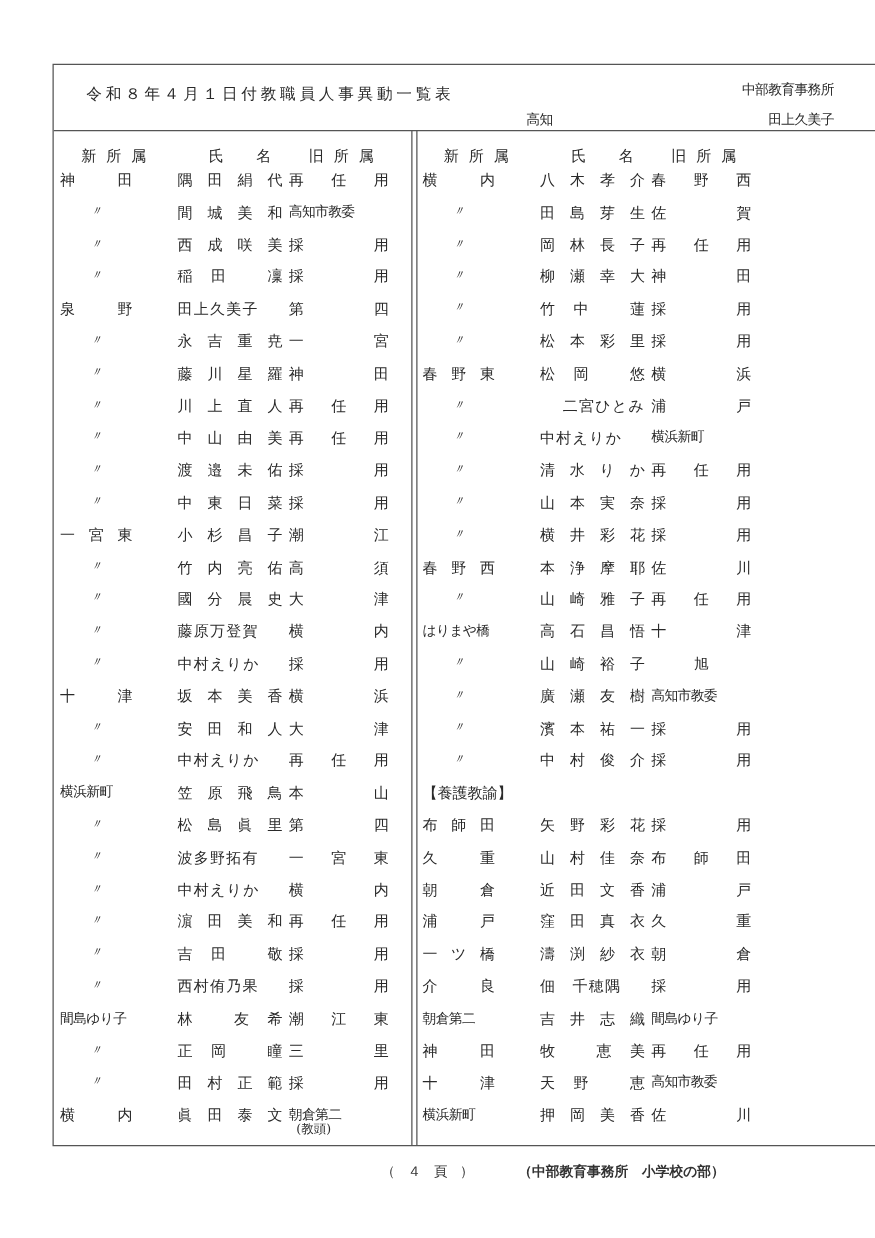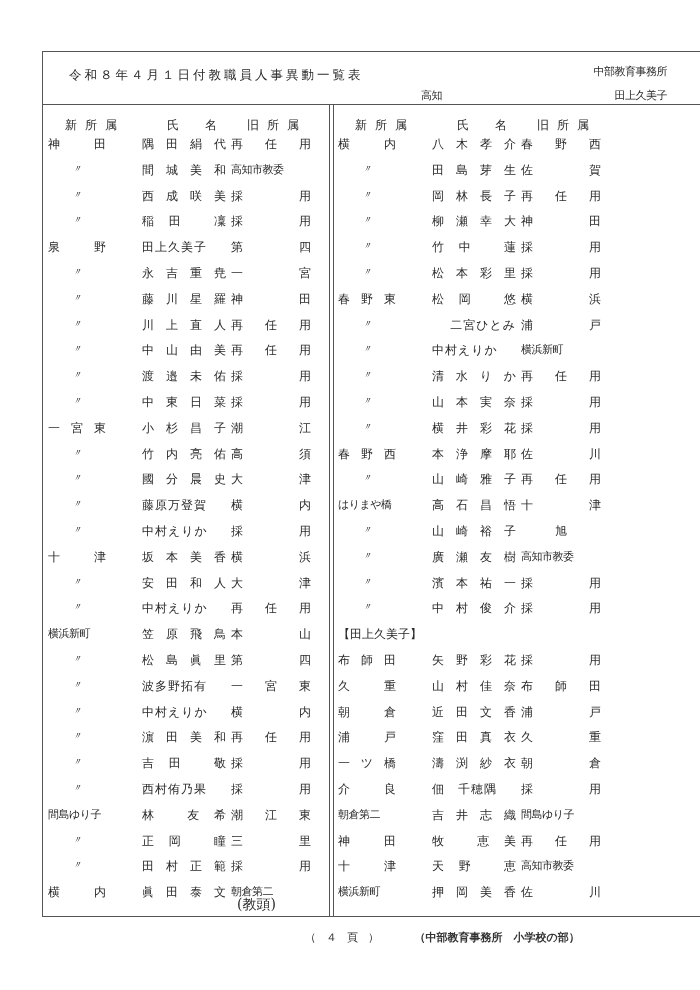--- a/index.html
+++ b/index.html
@@ -19,21 +19,21 @@
   .col.right { left: 290px; }
   .colhdr { height: 22px; position: relative; font-size: 12px; }
   .colhdr span { position: absolute; top: 9px; letter-spacing: 8px; }
   .row { height: 25.8px; position: relative; font-size: 12px; }
   .row .c1, .row .c2, .row .c3 { position: absolute; top: 6px; white-space: nowrap; }
   .c1 { left: 5px; width: 82px; }
   .c2 { left: 99px; width: 84px; }
   .c3 { left: 188px; width: 80px; }
   .c1.same { padding-left: 24px; font-style: italic; font-size: 10px; }
   .jus { display: flex; justify-content: space-between; }
-  .note { position: absolute; left: 194px; top: 18px; font-size: 14px; }
+  .note { position: absolute; left: 194px; top: 18px; font-size: 10px; }
   .footer { position: absolute; top: 930px; left: 305px; font-size: 11px; color: #333; }
   .footer .pg { letter-spacing: 10px; }
   .footer .sec { margin-left: 22px; font-weight: bold; }
 </style>
 </head>
 <body>
 
 <div class="frame">
   <div class="title">令和８年４月１日付教職員人事異動一覧表</div>
   <div class="office">中部教育事務所</div>
@@ -669,21 +669,21 @@
             <span>村</span>
             <span>俊</span>
             <span>介</span>
           </div>
           <div class="c3 jus">
             <span>採</span>
             <span>用</span>
           </div>
         </div>
         <div class="row">
-          <div class="c1" style="width: 120px;">【田上久美子】</div>
+          <div class="c1" style="width: 120px;">【養護教諭】</div>
         </div>
         <div class="row">
           <div class="c1 jus" style="width: 58px;">
             <span>布</span>
             <span>師</span>
             <span>田</span>
           </div>
           <div class="c2 jus">
             <span>矢</span>
             <span>野</span>

